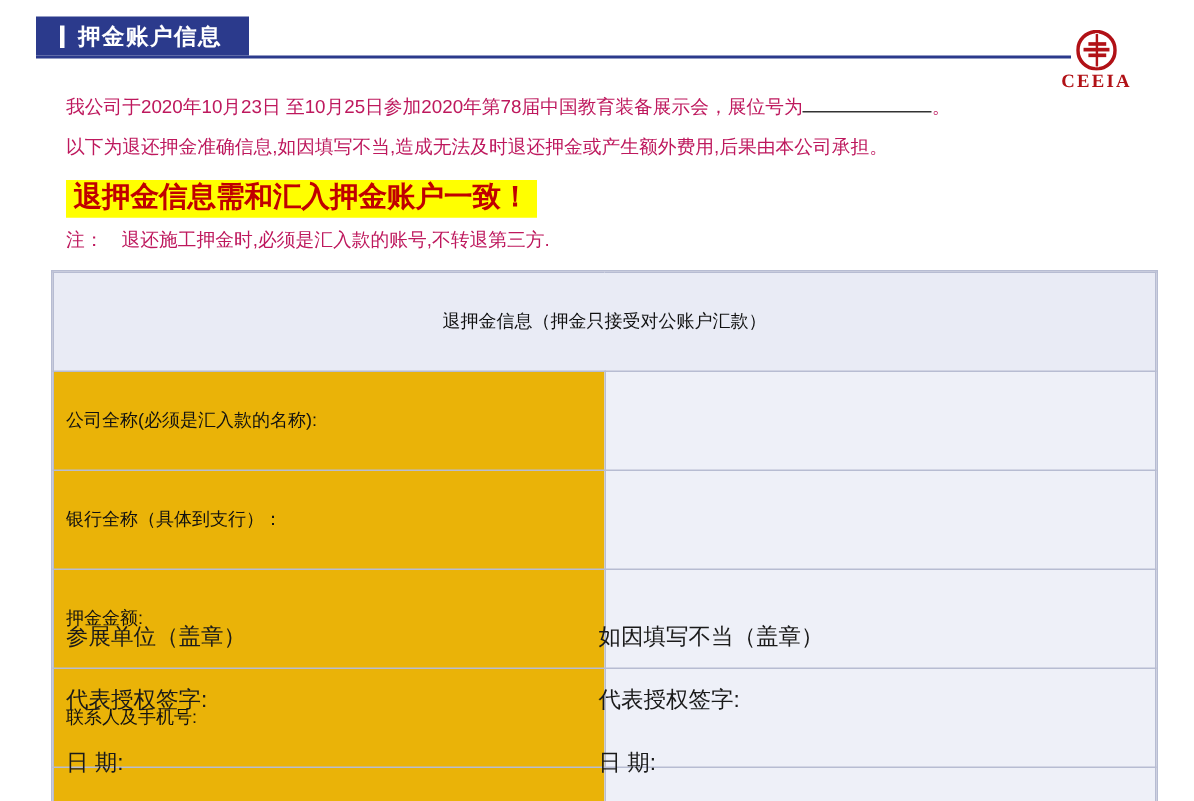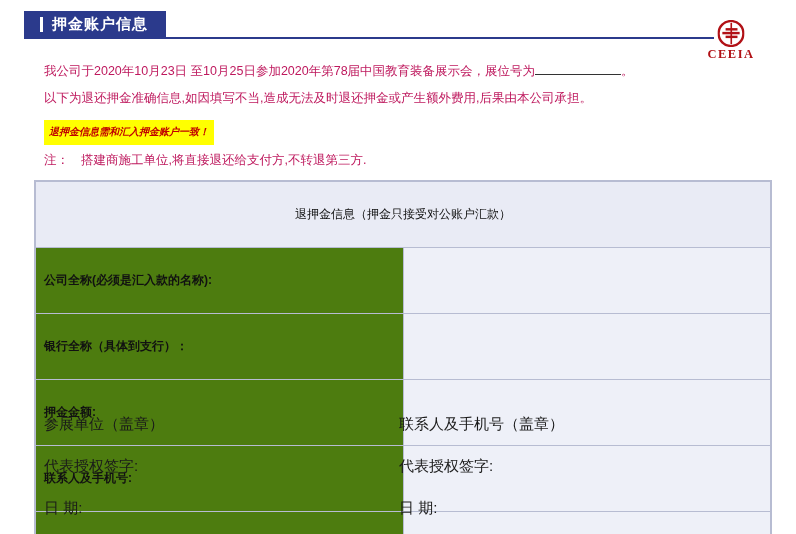--- a/index.html
+++ b/index.html
@@ -101,26 +101,25 @@
     border-bottom: 1px solid #333;
     width: 86px;
     height: 12px;
     vertical-align: baseline;
   }
   .highlight {
     display: inline-block;
     background: #ffff00;
     color: #c00000;
     font-weight: bold;
-    font-size: 10px;
+    font-size: 19px;
     line-height: 20px;
     padding: 1px 4px 2px 4px;
     margin: 4px 0 6px 0;
     border: 1px solid #ffff00;
-    font-style: italic;
   }
   .note {
     font-size: 12px;
     color: #1a1a1a;
     margin-top: 6px;
   }
   .note .note-label {
     margin-right: 12px;
   }
 
@@ -146,22 +145,21 @@
     padding: 16px 8px;
   }
   td.title-cell {
     text-align: center;
     background: #e9ebf5;
     font-size: 12.5px;
     height: 32px;
   }
   td.label-cell {
     width: 196px;
-    background: #4d7c0f;
-    font-weight: bold;
+    background: #eab308;
   }
   td.value-cell {
     background: #eef0f8;
   }
 
   
   .sign-block {
     position: absolute;
     left: 44px;
     top: 415px;
@@ -197,21 +195,21 @@
   </div>
 </div>
 
 <div class="intro">
   <p>
     <span>我公司于2020年10月23日  至10月25日参加2020年第78届中国教育装备展示会，展位号为</span><span class="blank-line"></span><span>。</span>
   </p>
   <p>以下为退还押金准确信息,如因填写不当,造成无法及时退还押金或产生额外费用,后果由本公司承担。</p>
   <div class="highlight">退押金信息需和汇入押金账户一致！</div>
   <p class="note">
-    <span class="note-label">注：</span><span>搭建商施工单位,将直接退还给支付方,不转退第三方.</span>
+    <span class="note-label">注：</span><span>退还施工押金时,必须是汇入款的账号,不转退第三方.</span>
   </p>
 </div>
 
 <div class="table-wrap">
   <table class="deposit-table">
     <tbody>
       <tr>
         <td class="title-cell" colspan="2">退押金信息（押金只接受对公账户汇款）</td>
       </tr>
       <tr>
@@ -234,21 +232,21 @@
         <td class="label-cell">联系人Email:</td>
         <td class="value-cell"></td>
       </tr>
     </tbody>
   </table>
 </div>
 
 <div class="sign-block">
   <div class="sign-row">
     <div class="sign-left">参展单位（盖章）</div>
-    <div>联系人及手机号（盖章）</div>
+    <div>如因填写不当（盖章）</div>
   </div>
   <div class="sign-row">
     <div class="sign-left">代表授权签字:</div>
     <div>代表授权签字:</div>
   </div>
   <div class="sign-row">
     <div class="sign-left">日    期:</div>
     <div>日    期:</div>
   </div>
 </div>

